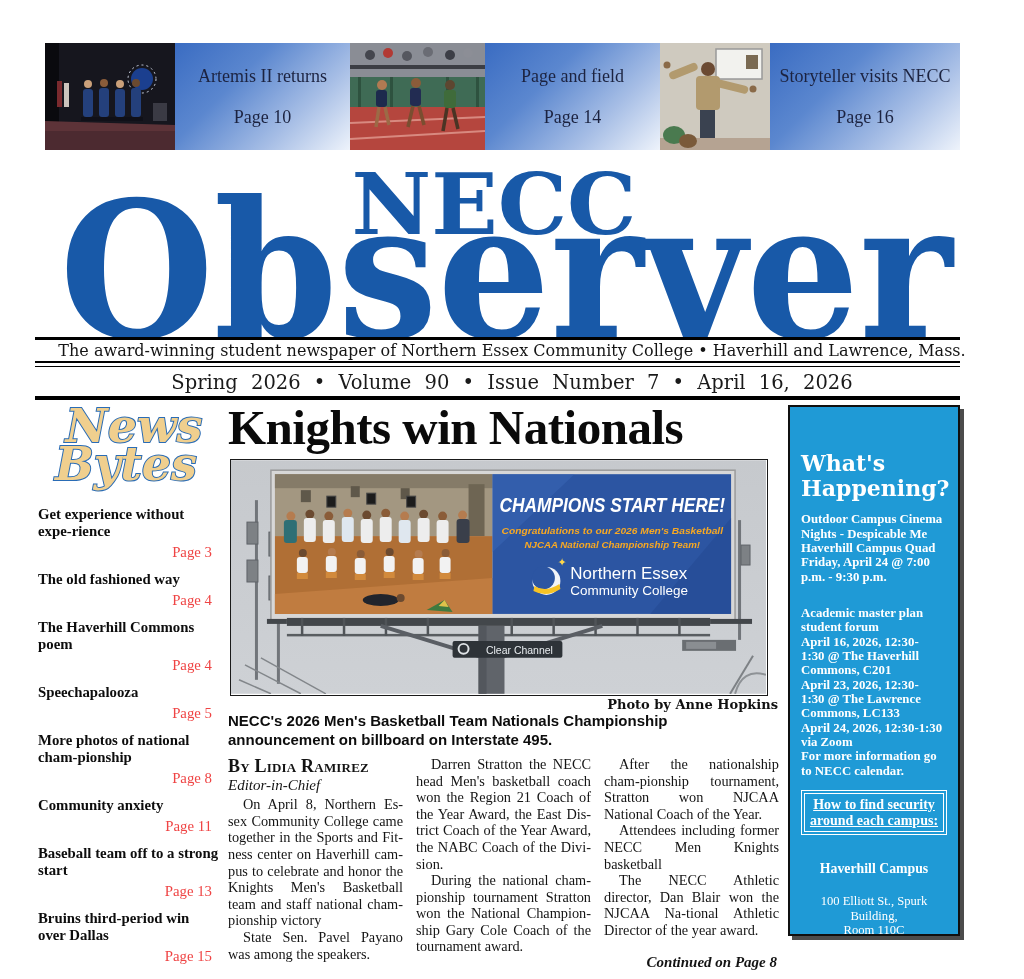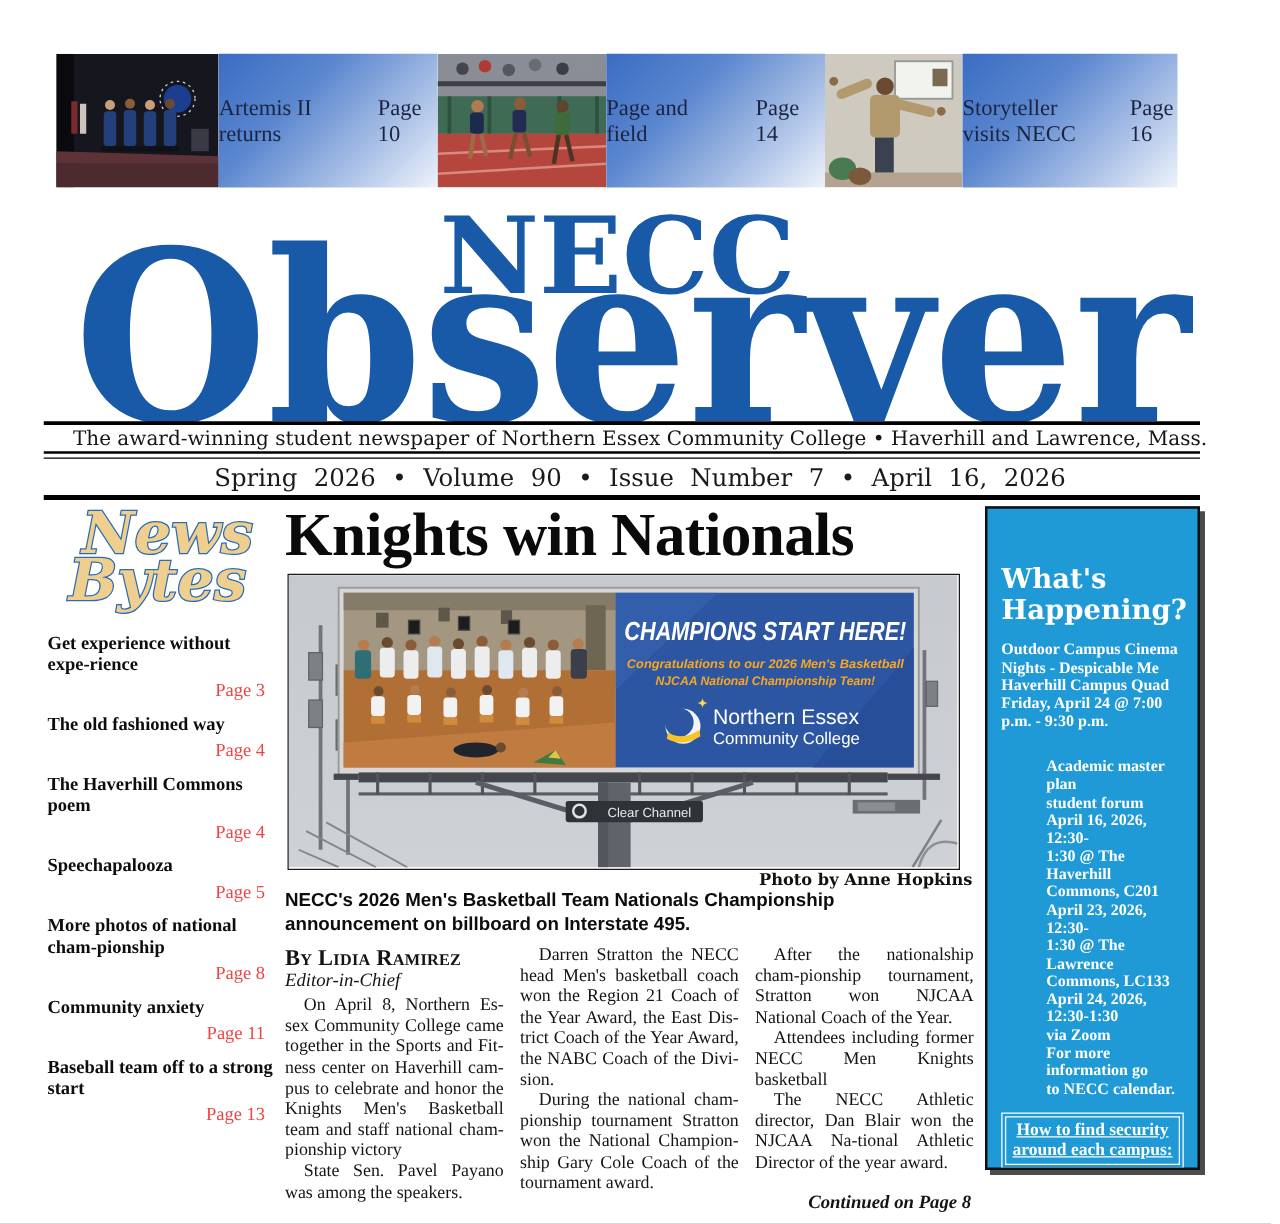--- a/index.html
+++ b/index.html
@@ -3,21 +3,21 @@
 <meta charset="utf-8">
 <style>
   * { margin:0; padding:0; box-sizing:border-box; }
   body { background:#888; font-family:"Liberation Serif", serif; }
   .page { position:relative; width:1024px; height:979px; background:#fff; margin:0 auto; overflow:hidden; color:#111; }
 
   
   .teasers { position:absolute; left:45px; top:43px; width:915px; height:107px; display:flex; }
   .tphoto { height:107px; overflow:hidden; }
   .tbox { height:107px; background:linear-gradient(135deg,#3a6cc2 0%,#5b87cf 35%,#a8bfe6 70%,#eef3fb 100%);
-          display:flex; flex-direction:row; justify-content:center; align-items:center; gap:20px; }
+          display:flex; flex-direction:column; justify-content:center; align-items:center; gap:20px; }
   .tbox .t-title { font-size:18px; color:#1c2340; }
   .tbox .t-page  { font-size:18px; color:#1c2340; }
 
   
   .masthead-svg { position:absolute; left:0; top:150px; }
   .rule { position:absolute; left:35px; width:925px; background:#000; }
   .rule-dbl { position:absolute; left:35px; width:925px; height:6px; border-top:2.5px solid #000; border-bottom:1.5px solid #000; }
   .tagline { position:absolute; left:0; top:341px; width:100%; text-align:center;
              font-family:"DejaVu Serif", serif; font-size:16px; color:#151515; }
   .dateline { position:absolute; left:0; top:371px; width:100%; text-align:center;
@@ -44,21 +44,21 @@
   .col p { text-indent:15px; margin:0; }
   .continued { margin-top:16px; font-style:italic; text-align:right; font-size:15px; padding-right:2px;font-weight:bold; }
 
   
   .happening { position:absolute; left:788px; top:405px; width:172px; height:531px;
                background:#1f9ad6; border:2px solid #101010; box-shadow:4px 4px 0 rgba(45,45,45,.85);
                padding:12px 11px; color:#fff; overflow:hidden; }
   .wh-title { font-family:"DejaVu Serif", serif; font-weight:bold; font-size:22px; line-height:1.12; white-space:pre-line; margin-bottom:12px;margin-top:32px; }
   .wh-event { font-weight:bold; font-size:12.8px; line-height:1.12; white-space:pre-line; }
   .wh-event.first { margin-bottom:22px; }
-  .wh-event.second { margin-bottom:12px;margin-left:36px; }
+  .wh-event.second { margin-bottom:12px; }
   .sec-box-outer { border:1.5px solid #fff; padding:2px; }
   .sec-box-inner { border:1px solid #fff; padding:3px 2px; }
   .sec-heading { font-weight:bold; font-size:14px; line-height:1.12; text-align:center; text-decoration:underline; }
   .sec-body { margin-top:8px; text-align:center; line-height:1.12; white-space:pre-line; }
   .sec-campus { font-weight:bold; font-size:13.8px; }
   .sec-addr { font-size:12.6px; }
 </style>
 </head>
 <body>
 
@@ -137,21 +137,21 @@
         <rect x="36" y="33" width="24" height="34" rx="4" fill="#b29a6e"></rect>
         <rect x="8" y="30" width="30" height="8" rx="4" fill="#b29a6e" transform="rotate(-22 8 30)"></rect>
         <rect x="58" y="36" width="32" height="8" rx="4" fill="#b29a6e" transform="rotate(14 58 36)"></rect>
         <circle cx="7" cy="22" r="3.5" fill="#8a6a48"></circle>
           <circle cx="93" cy="46" r="3.5" fill="#8a6a48"></circle>
         <rect x="40" y="67" width="15" height="28" fill="#3a4250"></rect>
         <ellipse cx="14" cy="92" rx="11" ry="9" fill="#4a7a4f"></ellipse>
         <ellipse cx="28" cy="98" rx="9" ry="7" fill="#7a5a3a"></ellipse>
       </svg>
     </div>
-    <div class="tbox" style="width:172px">
+    <div class="tbox" style="width:190px">
       <div class="t-title">Storyteller visits NECC</div>
       <div class="t-page">Page 16</div>
     </div>
   </div>
 
   <svg class="masthead-svg" width="1024" height="192" viewBox="0 0 1024 192">
     <text x="494" y="84" text-anchor="middle" font-family="DejaVu Serif, serif" font-weight="bold" font-size="85" fill="#1859a8" textLength="285" lengthAdjust="spacingAndGlyphs">NECC</text>
     <text x="506" y="187" text-anchor="middle" font-family="DejaVu Serif, serif" font-weight="bold" font-size="190" fill="#1859a8" textLength="893" lengthAdjust="spacingAndGlyphs">Observer</text>
   </svg>
 
@@ -187,20 +187,24 @@
         <div class="nb-title">More photos of national cham-pionship</div>
         <div class="nb-page">Page 8</div>
       </div>
       <div class="nb-item">
         <div class="nb-title">Community anxiety</div>
         <div class="nb-page">Page 11</div>
       </div>
       <div class="nb-item">
         <div class="nb-title">Baseball team off to a strong start</div>
         <div class="nb-page">Page 13</div>
+      </div>
+      <div class="nb-item">
+        <div class="nb-title">Bruins third-period win over Dallas</div>
+        <div class="nb-page">Page 15</div>
       </div>
     </div>
   </aside>
 
   <main class="main">
     <h1 class="headline">Knights win Nationals</h1>
 
     <div class="photo-frame">
       <svg width="535" height="234" viewBox="0 0 536 234">
         <defs>

